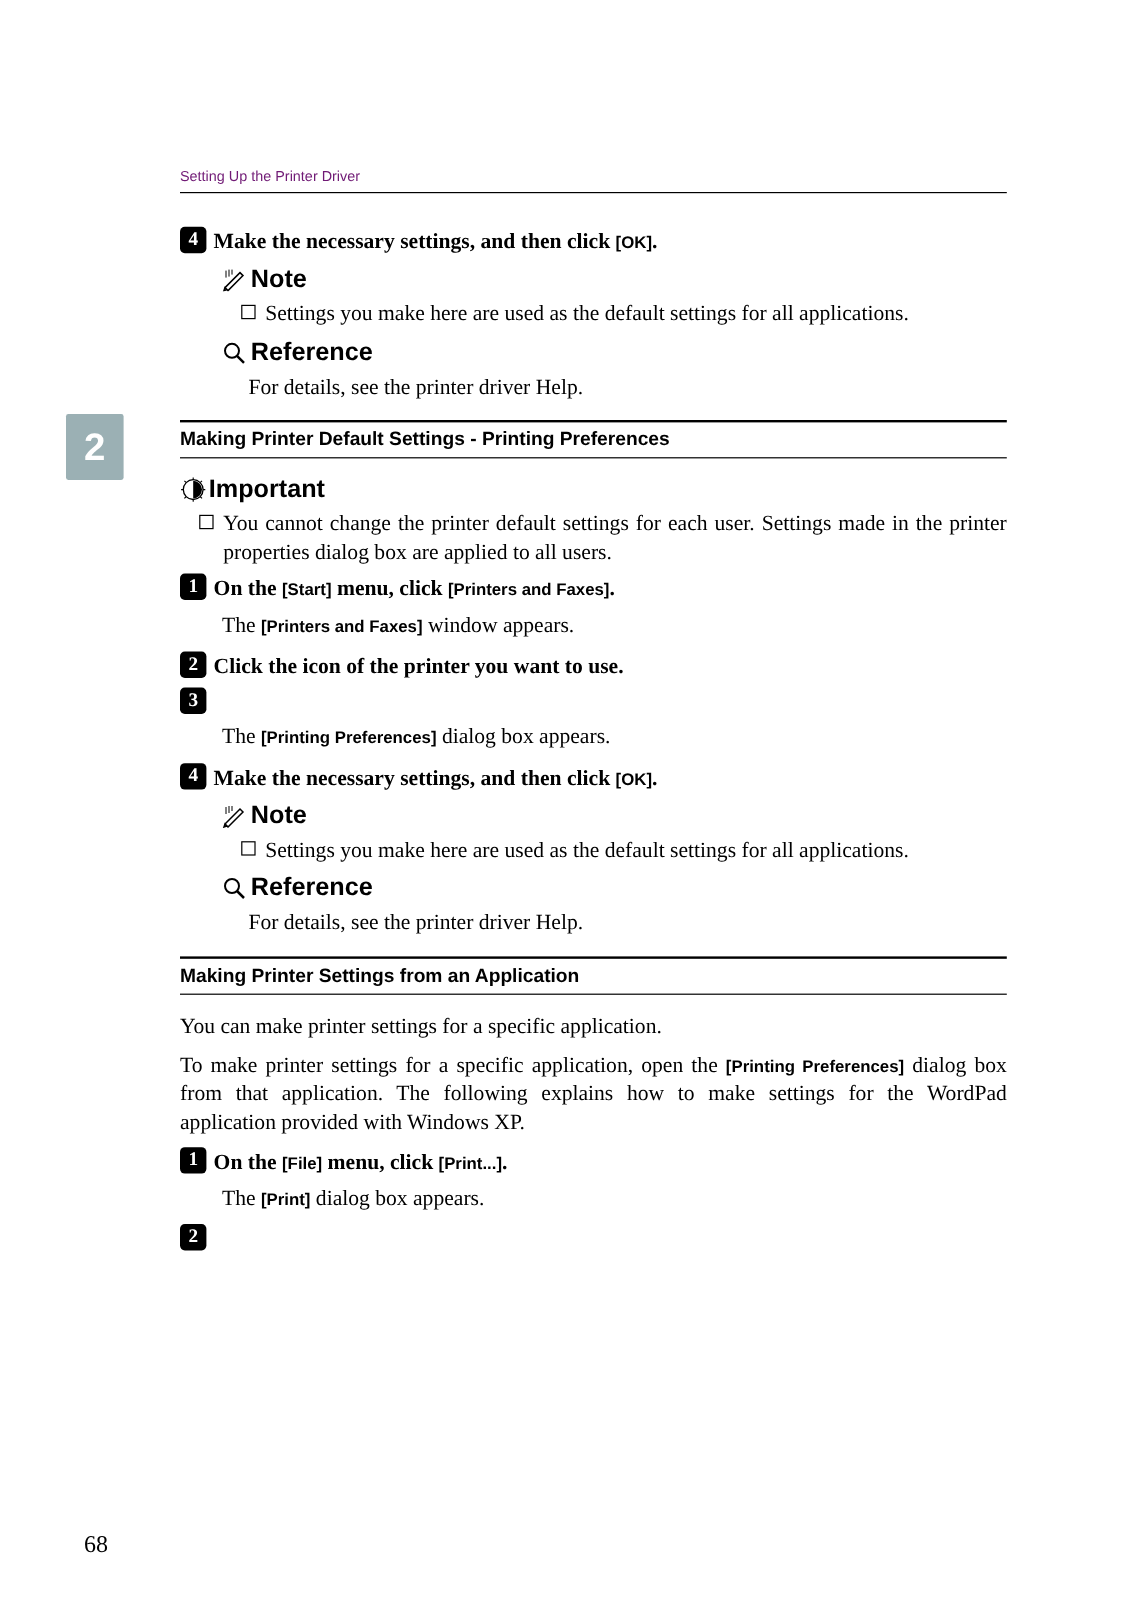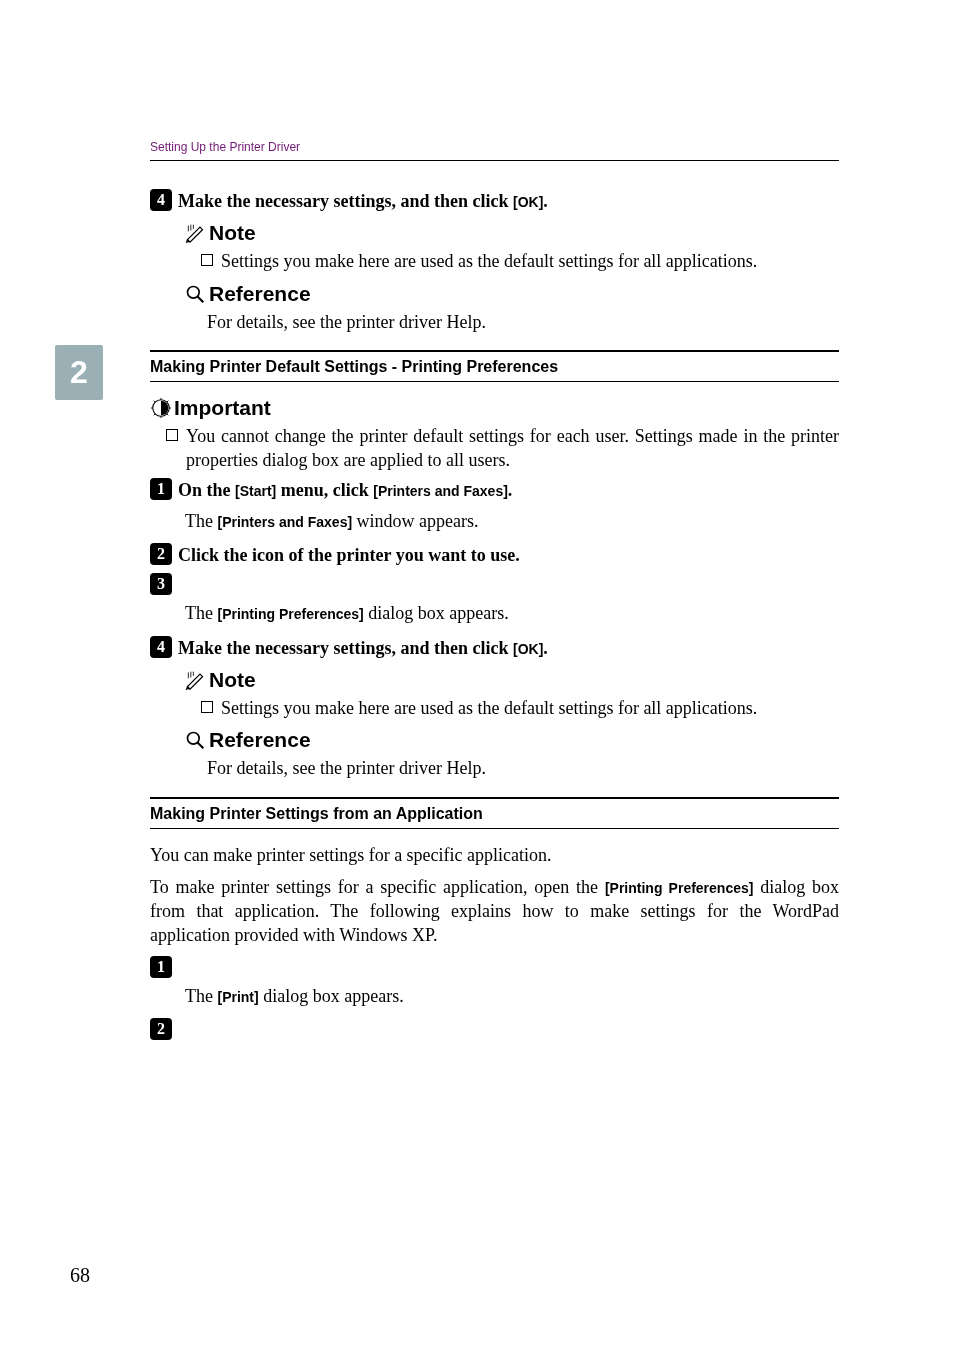--- a/index.html
+++ b/index.html
@@ -142,21 +142,21 @@
     font-size: 16px;
   }
   .continuation {
     margin-left: 35px;
     margin-bottom: 10px;
     margin-top: 4px;
   }
   .page-num {
     position: absolute;
     left: 70px;
-    bottom: 64px;
+    bottom: 52px;
     font-family: 'Book Antiqua', Palatino, Georgia, serif;
     font-size: 20px;
   }
 </style>
 </head>
 <body>
 
 <div class="tab">
     <span>2</span>
   </div>
@@ -291,20 +291,23 @@
 
 <div class="body-text" style="margin-bottom:8px">You can make printer settings for a specific application.</div>
 <div class="body-text" style="text-align:justify;margin-bottom:8px">
   <span>To make printer settings for a specific application, open the </span><span class="ui-label">[Printing Preferences]</span><span> dialog box from that application. The following explains how to make settings for the WordPad application provided with Windows XP.</span>
 </div>
 
 <div class="step-line">
   <div class="step-num">
       <span>1</span>
     </div>
+  <div class="step-text">
+    <span>On the </span><span class="ui-label">[File]</span><span> menu, click </span><span class="ui-label">[Print...]</span><span>.</span>
+  </div>
 </div>
 <div class="continuation body-text">
   <span>The </span><span class="ui-label">[Print]</span><span> dialog box appears.</span>
 </div>
 
 <div class="step-line">
   <div class="step-num">
       <span>2</span>
     </div>
 </div>

